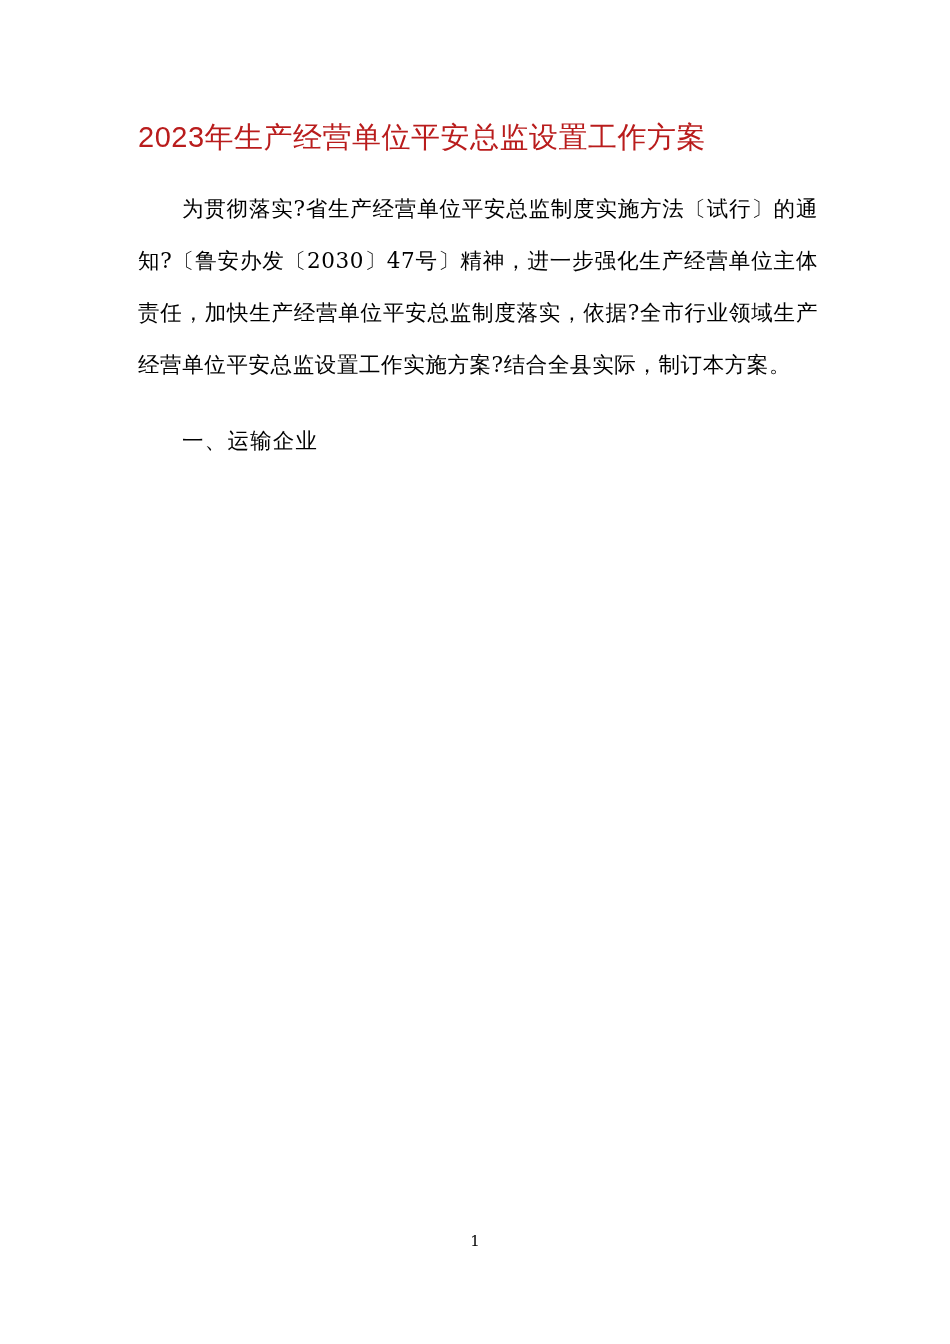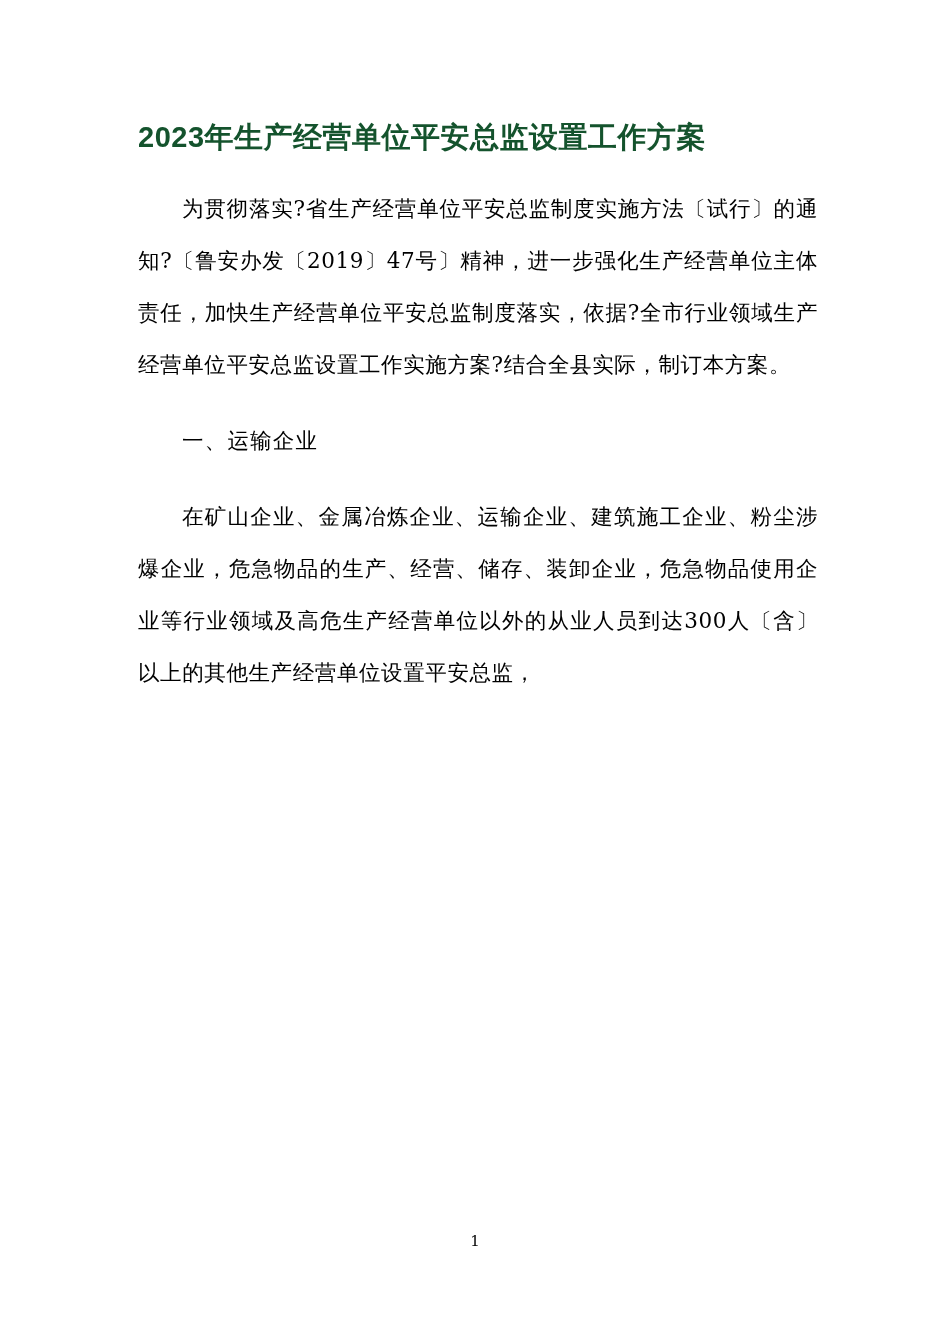--- a/index.html
+++ b/index.html
@@ -20,25 +20,25 @@
   }
   .content {
     position: absolute;
     left: 138px;
     top: 118px;
     width: 680px;
   }
   .doc-title {
     font-family: "Liberation Sans", sans-serif;
     font-size: 29px;
-    font-weight: bold;
+    font-weight: normal;
     line-height: 1.35;
     letter-spacing: 0.5px;
     margin: 0 0 26px 0;
-    color: #14532d;
+    color: #b91c1c;
   }
   .para {
     font-size: 21.5px;
     line-height: 2.42;
     text-align: justify;
     text-justify: inter-ideograph;
     margin: 0 0 10px 0;
     letter-spacing: 0.6px;
   }
   .indent {
@@ -65,27 +65,26 @@
 </style>
 </head>
 <body>
 
 <div class="page">
 
   <div class="content">
 
     <h1 class="doc-title">2023年生产经营单位平安总监设置工作方案</h1>
 
-    <p class="para indent">为贯彻落实?省生产经营单位平安总监制度实施方法〔试行〕的通知?〔鲁安办发〔2019〕47号〕精神，进一步强化生产经营单位主体责任，加快生产经营单位平安总监制度落实，依据?全市行业领域生产经营单位平安总监设置工作实施方案?结合全县实际，制订本方案。</p>
+    <p class="para indent">为贯彻落实?省生产经营单位平安总监制度实施方法〔试行〕的通知?〔鲁安办发〔2030〕47号〕精神，进一步强化生产经营单位主体责任，加快生产经营单位平安总监制度落实，依据?全市行业领域生产经营单位平安总监设置工作实施方案?结合全县实际，制订本方案。</p>
 
     <div class="gap-small"></div>
 
     <p class="heading-para">一、运输企业</p>
 
     <div class="gap-small"></div>
 
-    <p class="para indent">在矿山企业、金属冶炼企业、运输企业、建筑施工企业、粉尘涉爆企业，危急物品的生产、经营、储存、装卸企业，危急物品使用企业等行业领域及高危生产经营单位以外的从业人员到达300人〔含〕以上的其他生产经营单位设置平安总监，</p>
 
   </div>
 
   <div class="page-number">1</div>
 
 </div>
 
 </body></html>

